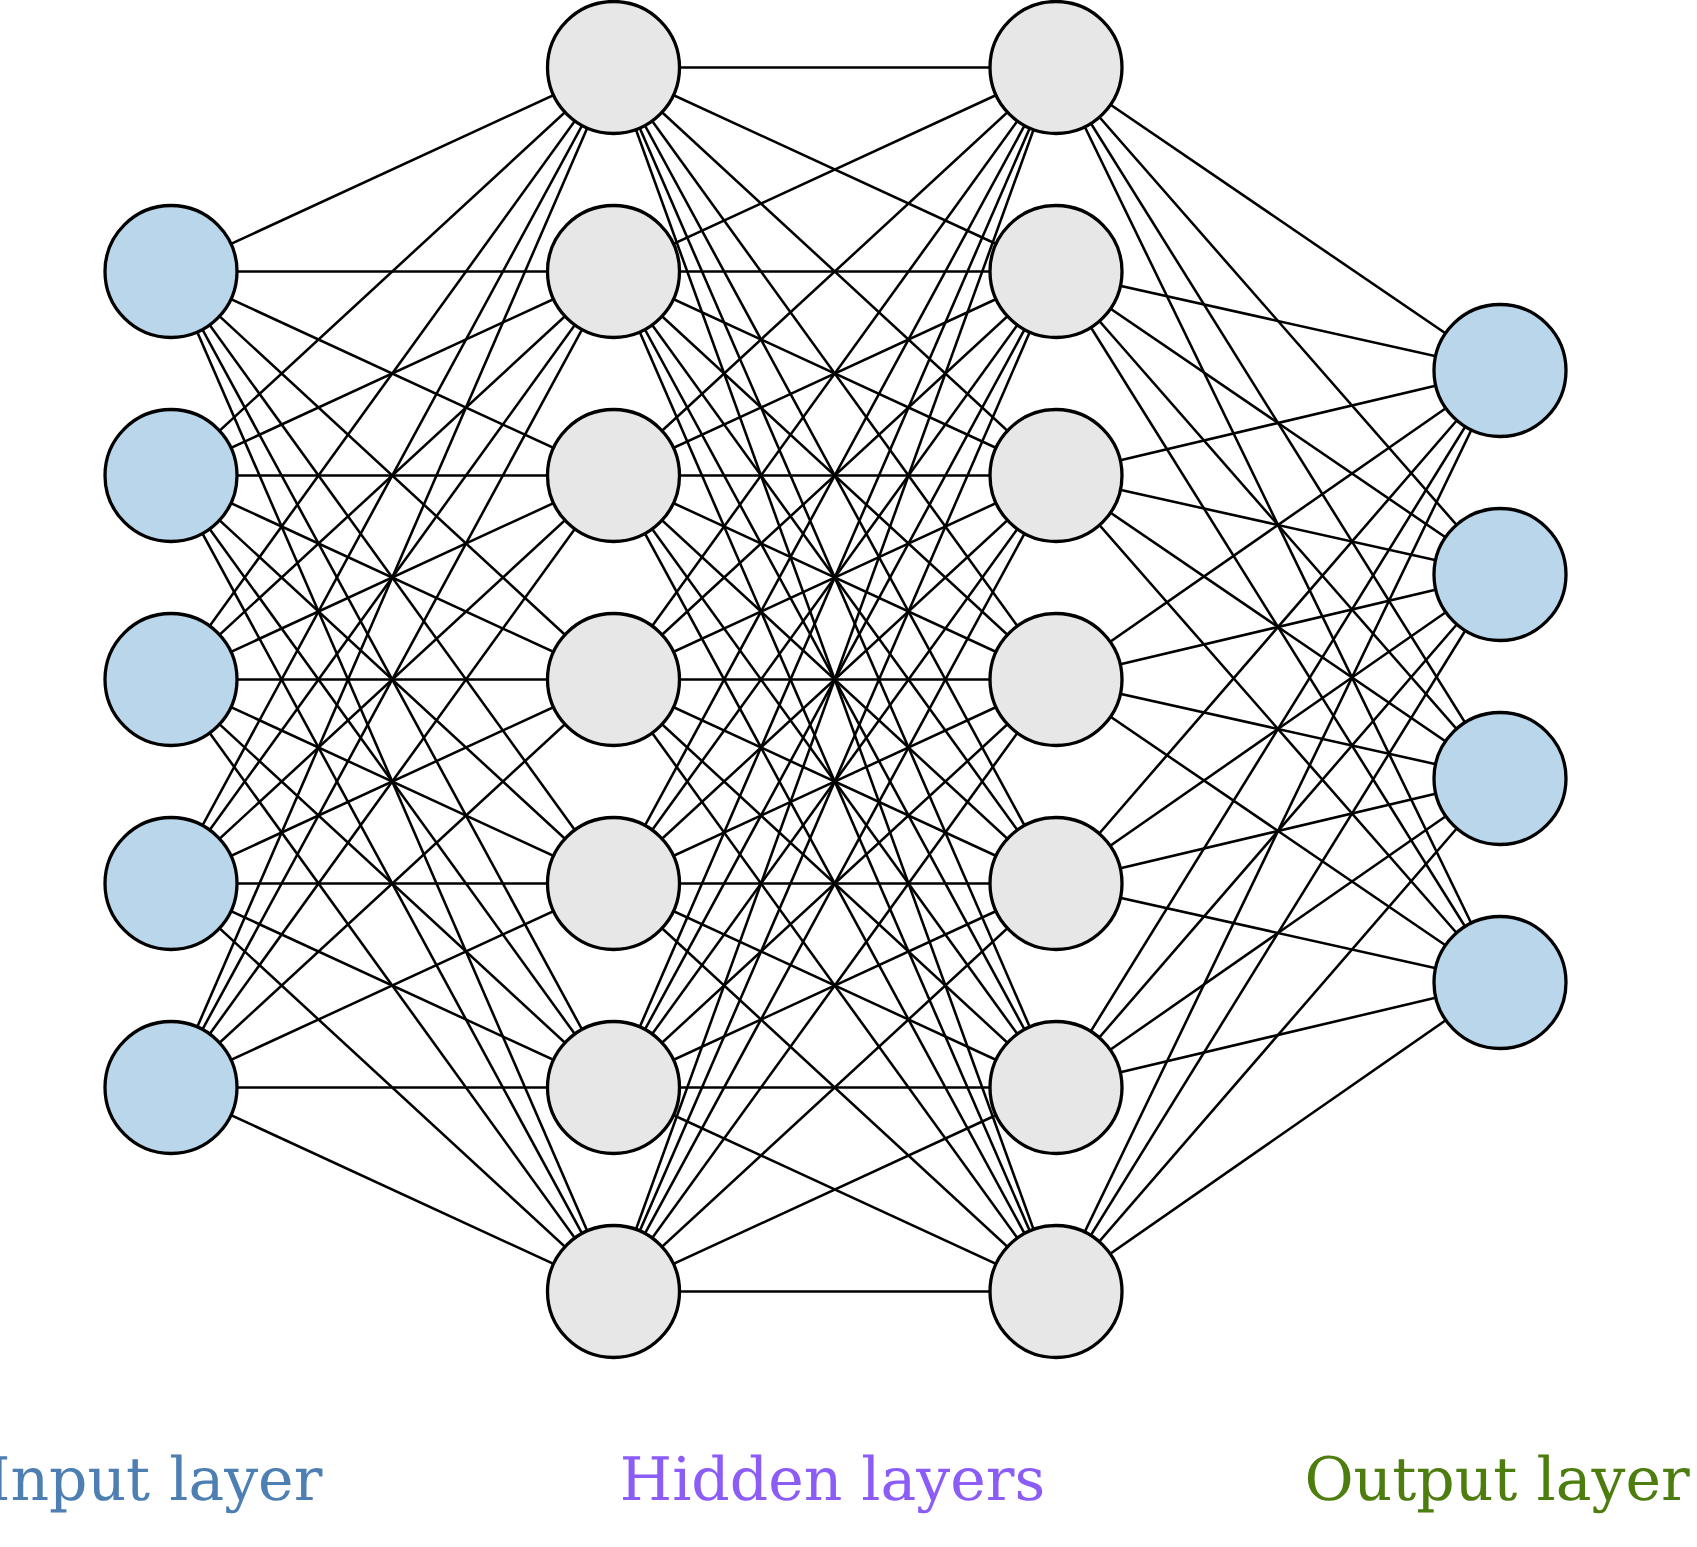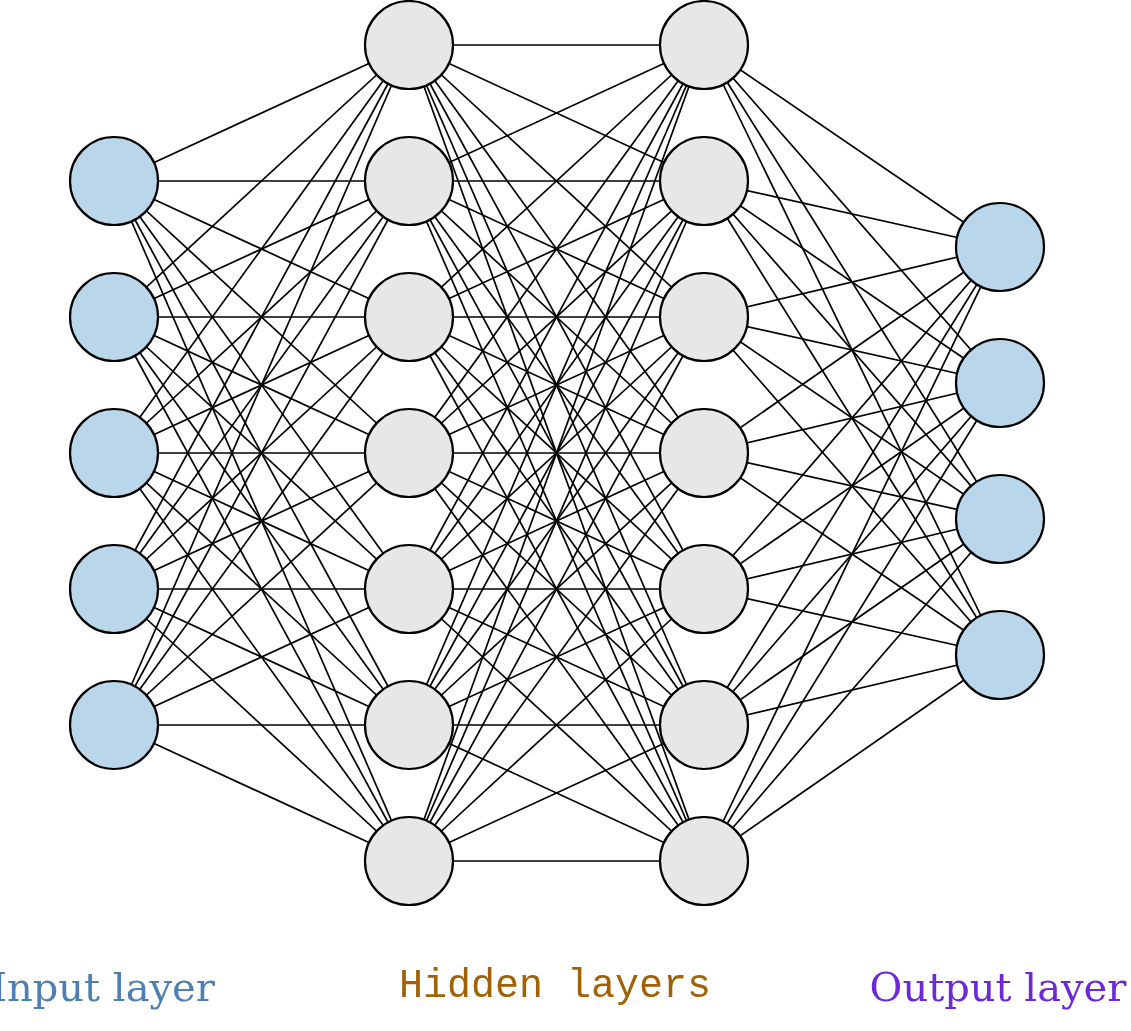--- a/index.html
+++ b/index.html
@@ -165,15 +165,15 @@
       <circle cx="704" cy="453" r="44" fill="#e7e7e7" stroke="#000000" stroke-width="2.2"></circle>
       <circle cx="704" cy="589" r="44" fill="#e7e7e7" stroke="#000000" stroke-width="2.2"></circle>
       <circle cx="704" cy="725" r="44" fill="#e7e7e7" stroke="#000000" stroke-width="2.2"></circle>
       <circle cx="704" cy="861" r="44" fill="#e7e7e7" stroke="#000000" stroke-width="2.2"></circle>
       <circle cx="1000" cy="247" r="44" fill="#b9d6ea" stroke="#000000" stroke-width="2.2"></circle>
       <circle cx="1000" cy="383" r="44" fill="#b9d6ea" stroke="#000000" stroke-width="2.2"></circle>
       <circle cx="1000" cy="519" r="44" fill="#b9d6ea" stroke="#000000" stroke-width="2.2"></circle>
       <circle cx="1000" cy="655" r="44" fill="#b9d6ea" stroke="#000000" stroke-width="2.2"></circle>
     </svg>
   <div class="layer-label" style="left: 103px; top: 967px; color: rgb(77, 127, 178);">Input layer</div>
-  <div class="layer-label" style="left: 555px; top: 967px; color: #a16207; font-family: Liberation Mono, monospace;">Hidden layers</div>
-  <div class="layer-label" style="left: 998px; top: 967px; color: #6d28d9;">Output layer</div>
+  <div class="layer-label" style="left: 555px; top: 967px; color: #8b5cf6;">Hidden layers</div>
+  <div class="layer-label" style="left: 998px; top: 967px; color: #4d7c0f;">Output layer</div>
 </div>
 
 </body></html>

